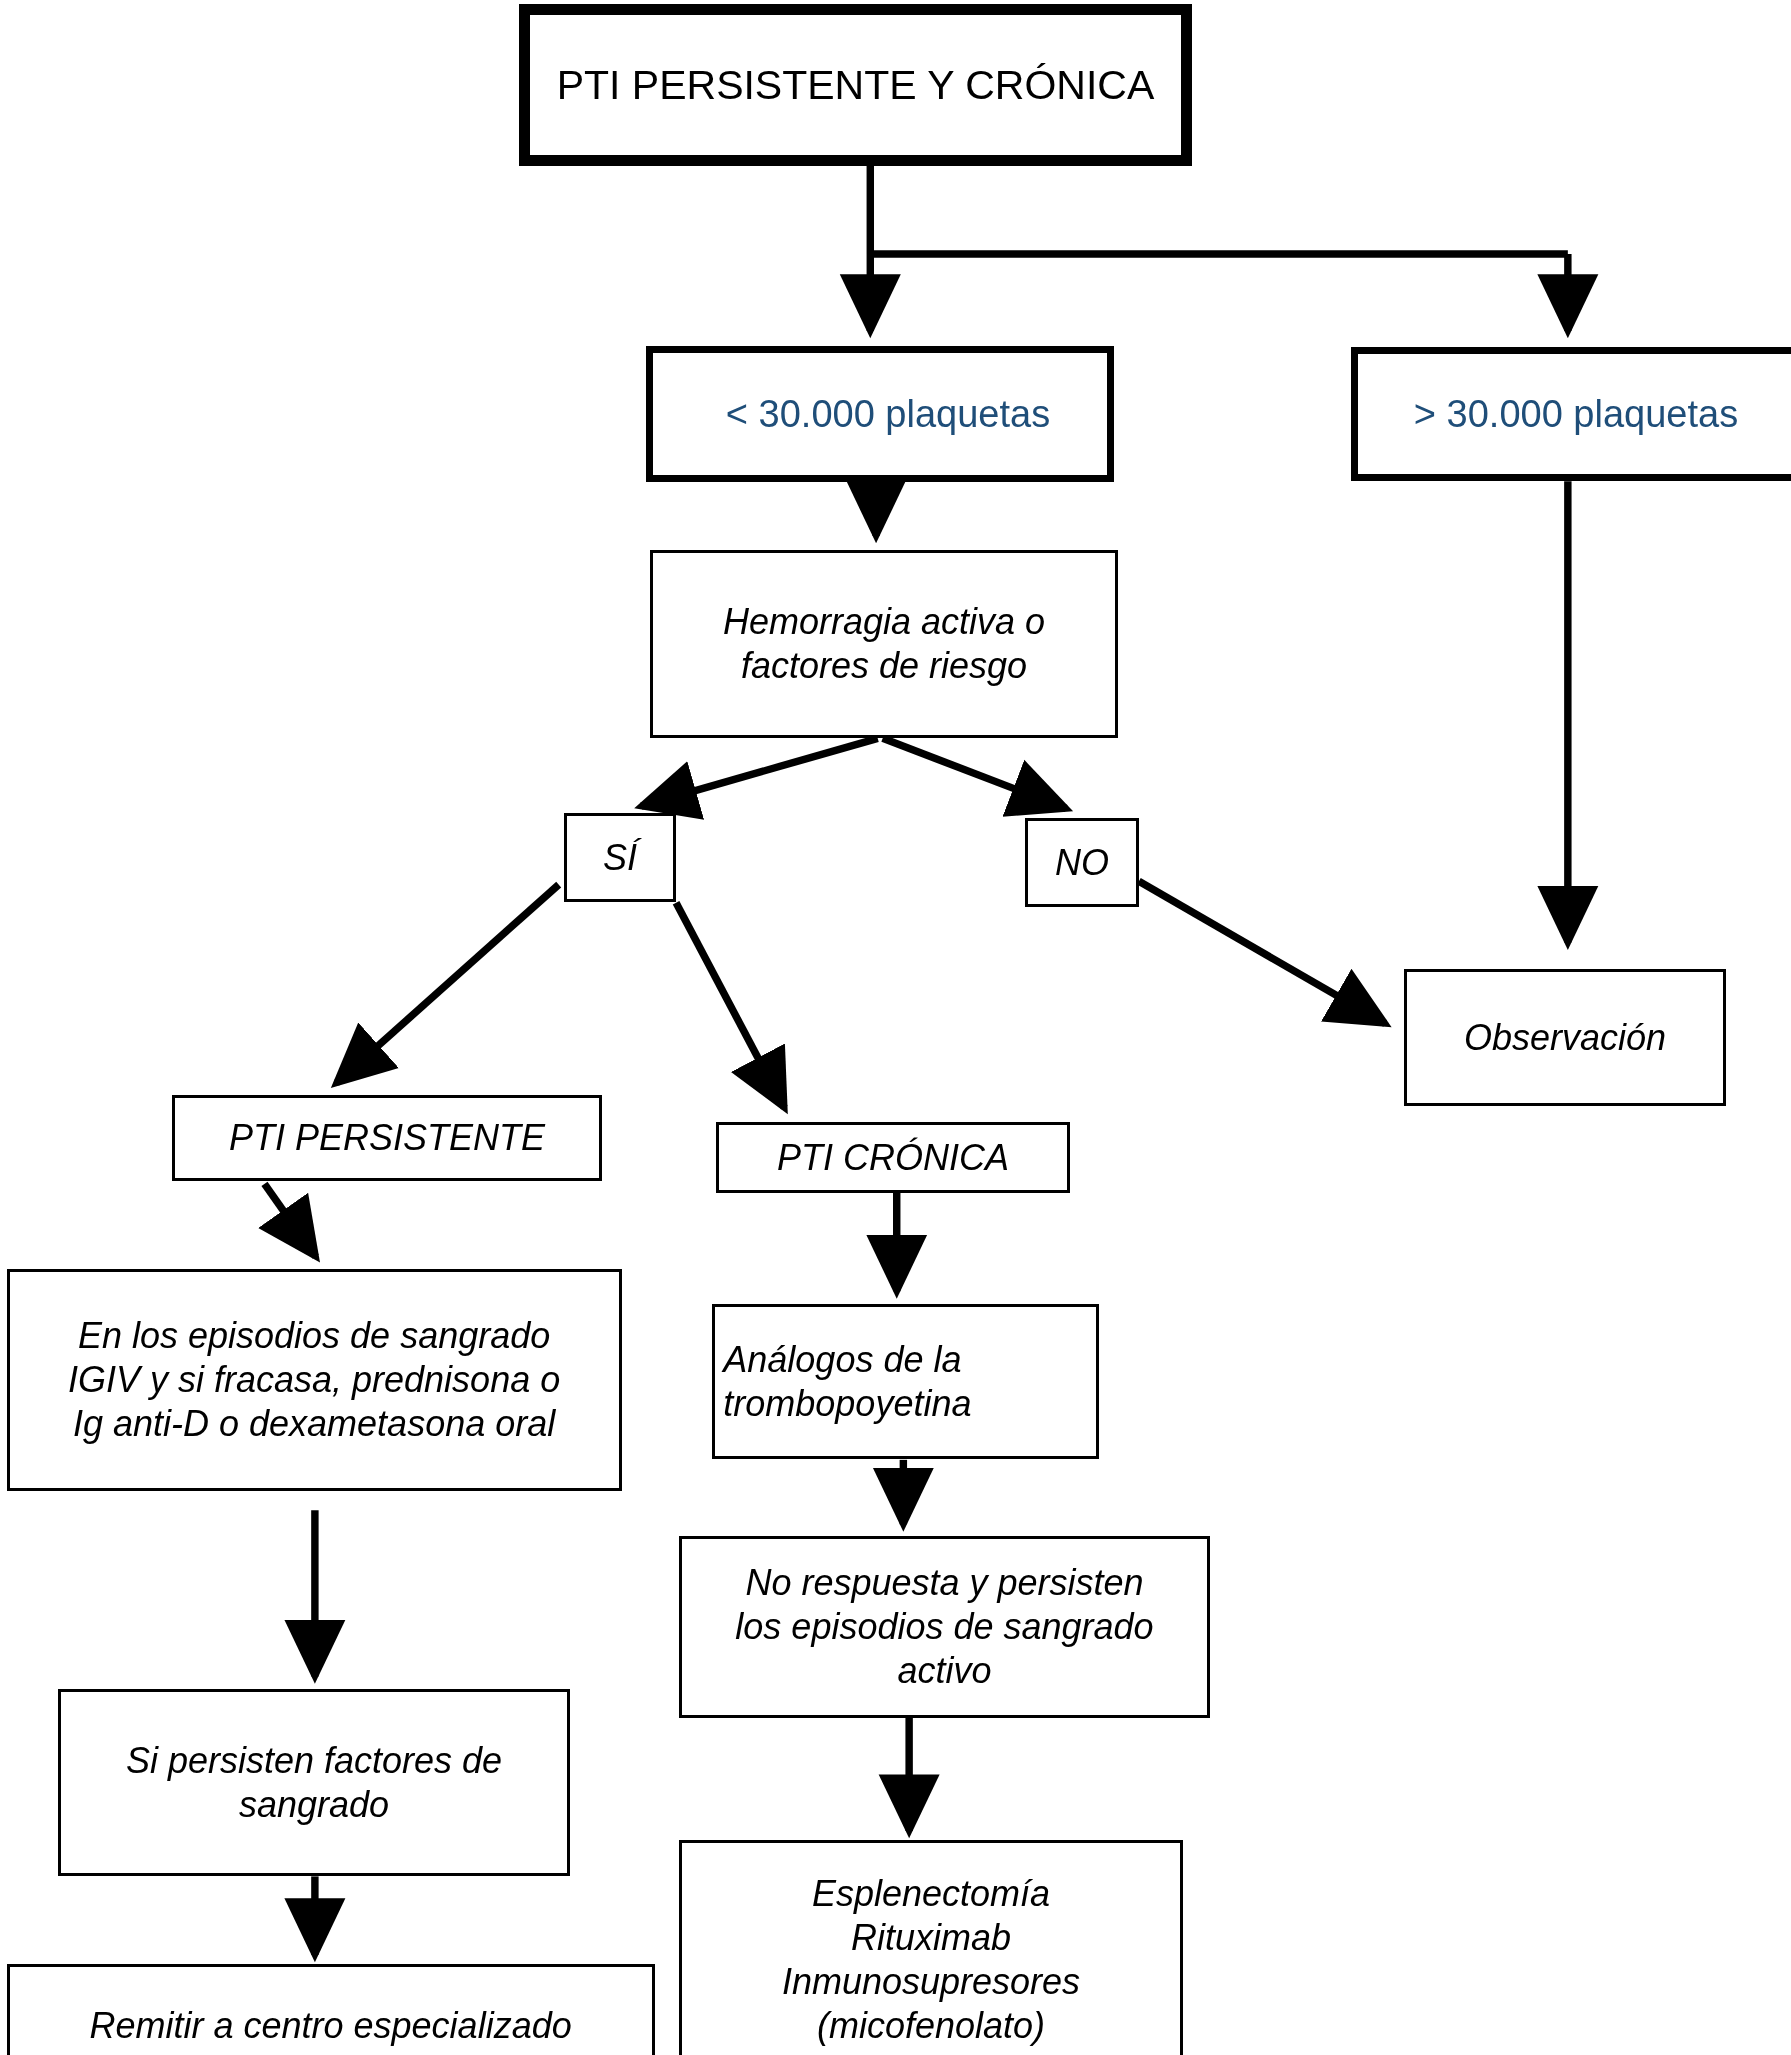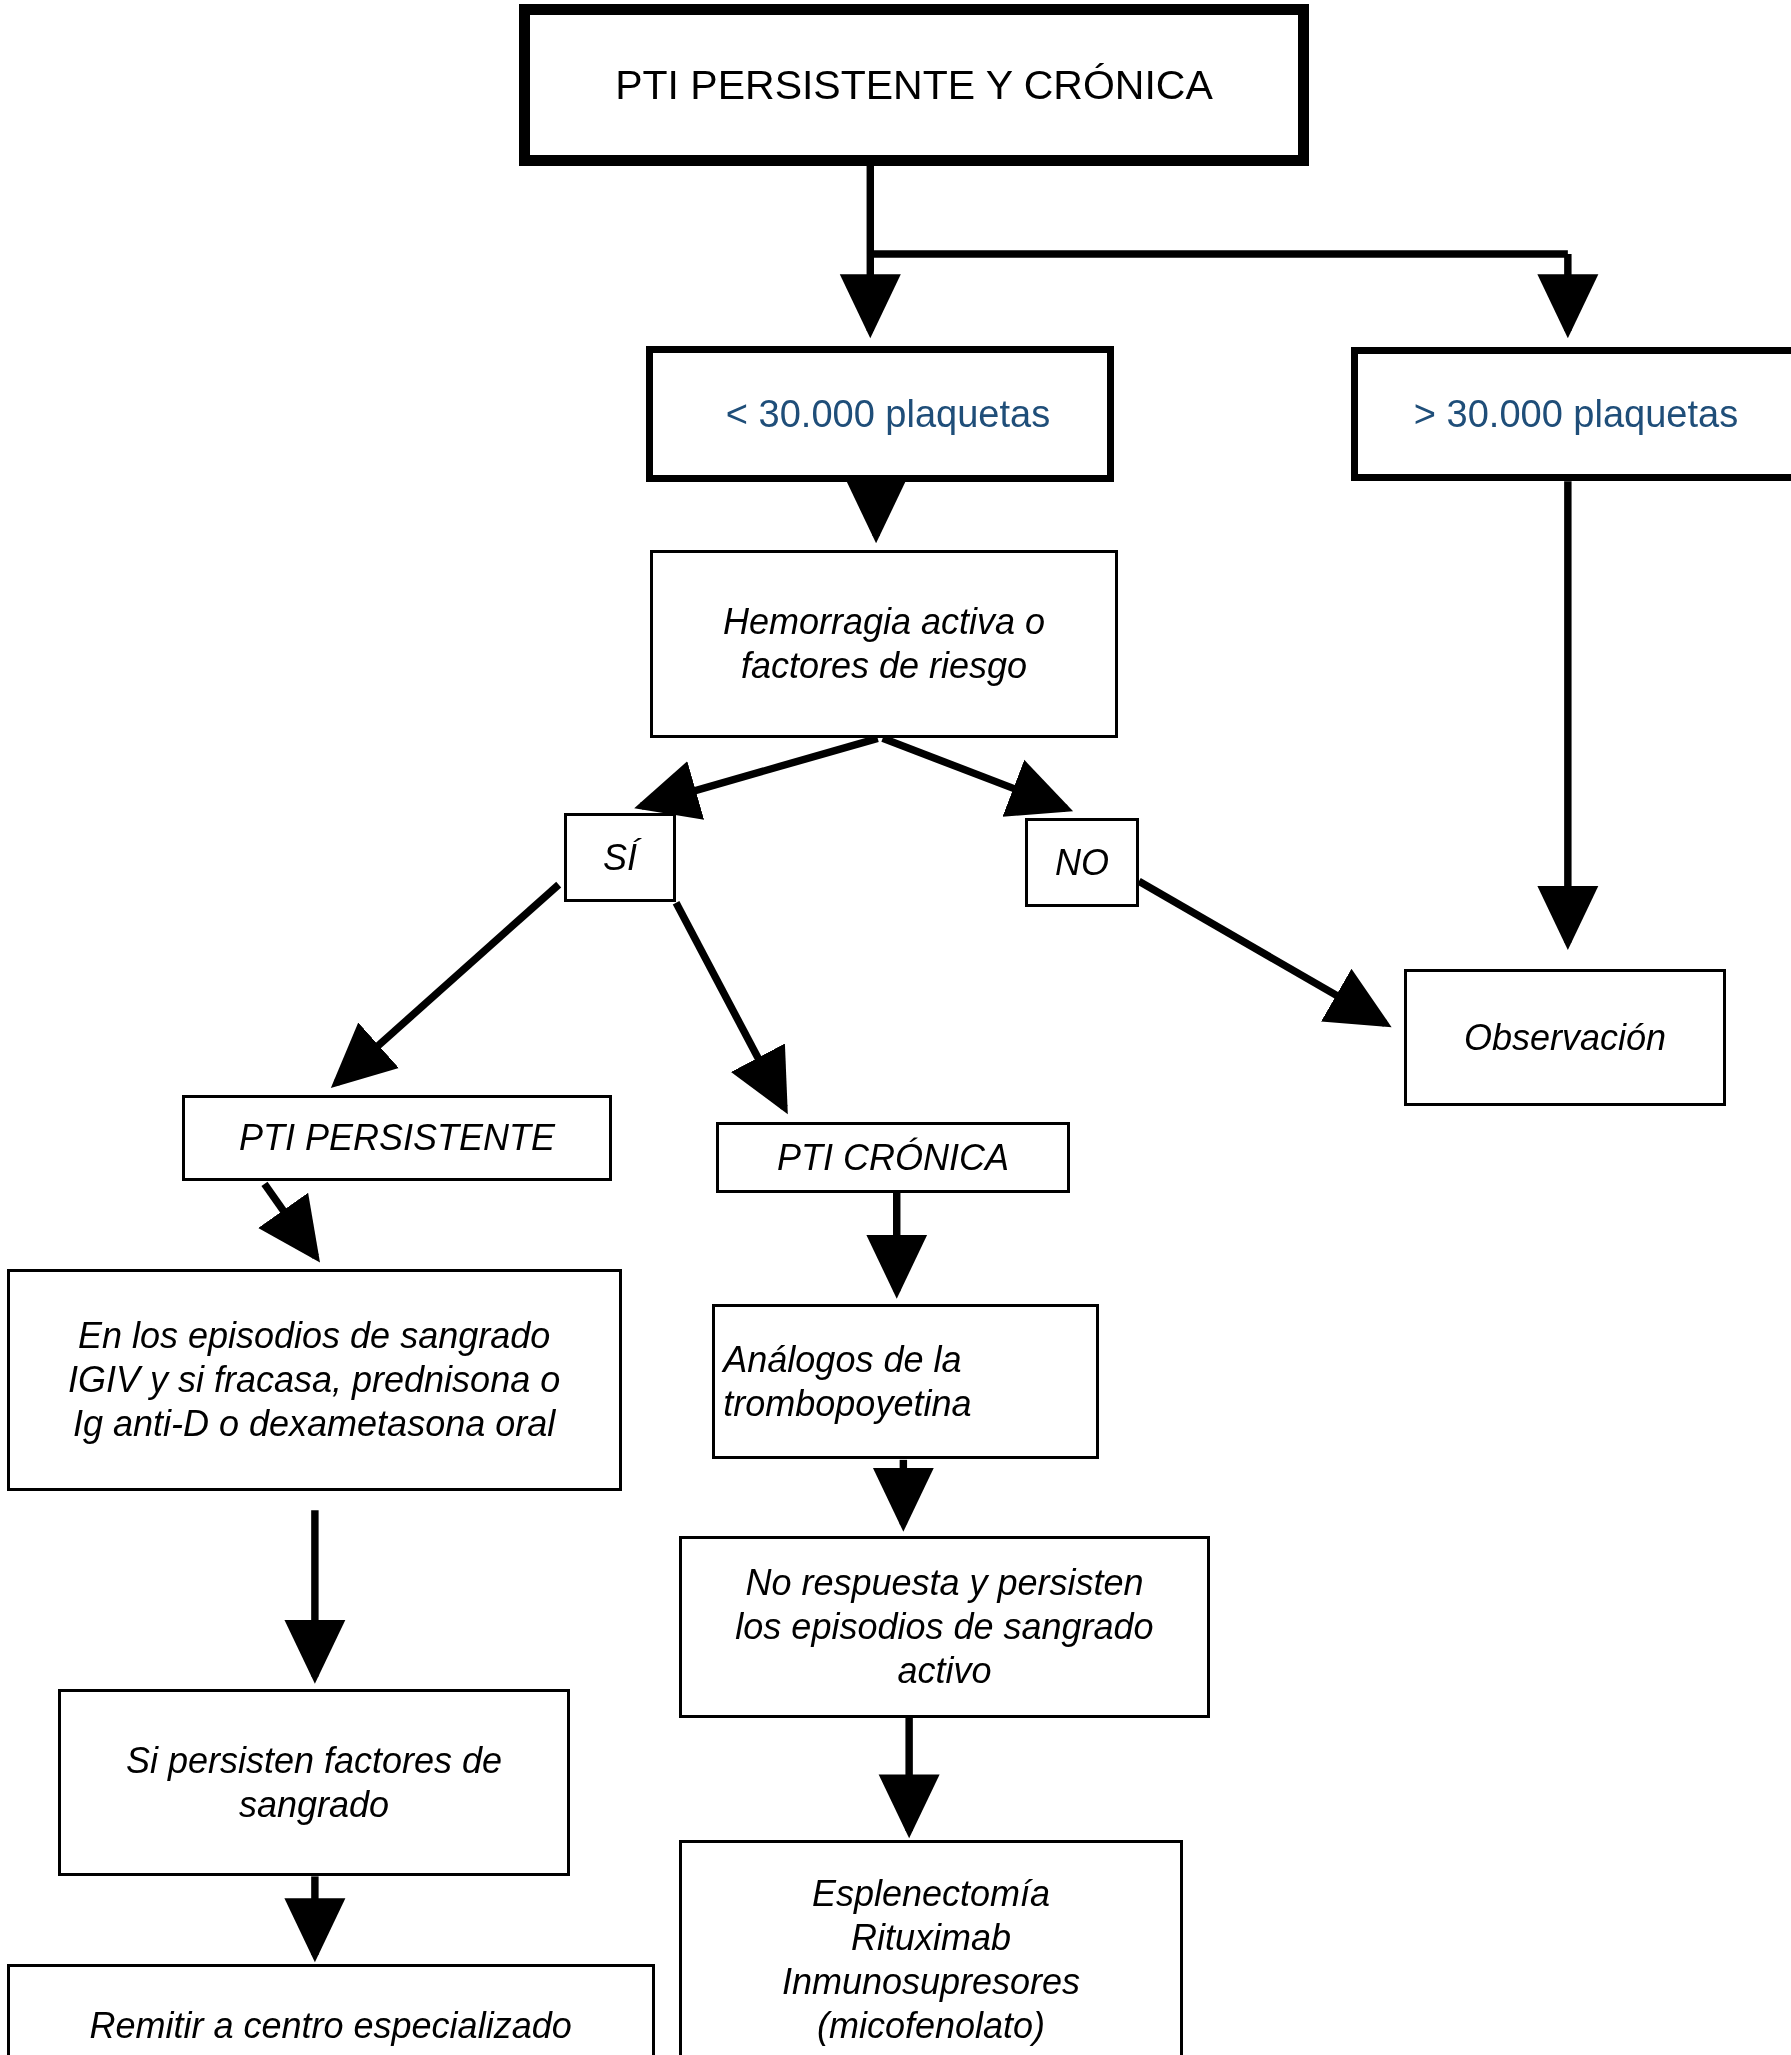--- a/index.html
+++ b/index.html
@@ -60,21 +60,21 @@
 
     <path d="M381,2270 L381,2365" stroke="#000" stroke-width="9" fill="none" marker-end="url(#ah)"></path>
 
     <path d="M1085,1442 L1085,1562" stroke="#000" stroke-width="9" fill="none" marker-end="url(#ah)"></path>
 
     <path d="M1093,1766 L1093,1844" stroke="#000" stroke-width="9" fill="none" marker-end="url(#ah)"></path>
 
     <path d="M1100,2077 L1100,2215" stroke="#000" stroke-width="9" fill="none" marker-end="url(#ah)"></path>
   </svg>
 
-  <div class="node thick fs-title" style="left:519px;top:4.1px;width:790px;height:162px;">
+  <div class="node thick fs-title" style="left:519px;top:4.1px;width:673px;height:162px;">
     <span class="txt align-center">PTI PERSISTENTE Y CRÓNICA</span>
   </div>
 
   <div class="node thick2 fs-big navy" style="left:646px;top:346px;width:468px;height:136px;padding-left:16px;">
     <span class="txt align-center">&lt; 30.000 plaquetas</span>
   </div>
 
   <div class="node thick2 fs-big navy" style="left:1351px;top:347px;width:450px;height:134px;">
     <span class="txt align-center">&gt; 30.000 plaquetas</span>
   </div>
@@ -89,21 +89,21 @@
   </div>
 
   <div class="node thin fs-med" style="left:1025px;top:818px;width:114px;height:89px;">
     <span class="txt align-center">NO</span>
   </div>
 
   <div class="node thin fs-med" style="left:1404px;top:969px;width:322px;height:137px;">
     <span class="txt align-center">Observación</span>
   </div>
 
-  <div class="node thin fs-med" style="left:182px;top:1095px;width:430px;height:86px;">
+  <div class="node thin fs-med" style="left:172px;top:1095px;width:430px;height:86px;">
     <span class="txt align-center">PTI PERSISTENTE</span>
   </div>
 
   <div class="node thin fs-med" style="left:716px;top:1122px;width:354px;height:71px;">
     <span class="txt align-center">PTI CRÓNICA</span>
   </div>
 
   <div class="node thin fs-med" style="left:6.6px;top:1269px;width:615px;height:222px;">
     <span class="txt align-center">En los episodios de sangrado
 IGIV y si fracasa, prednisona o

